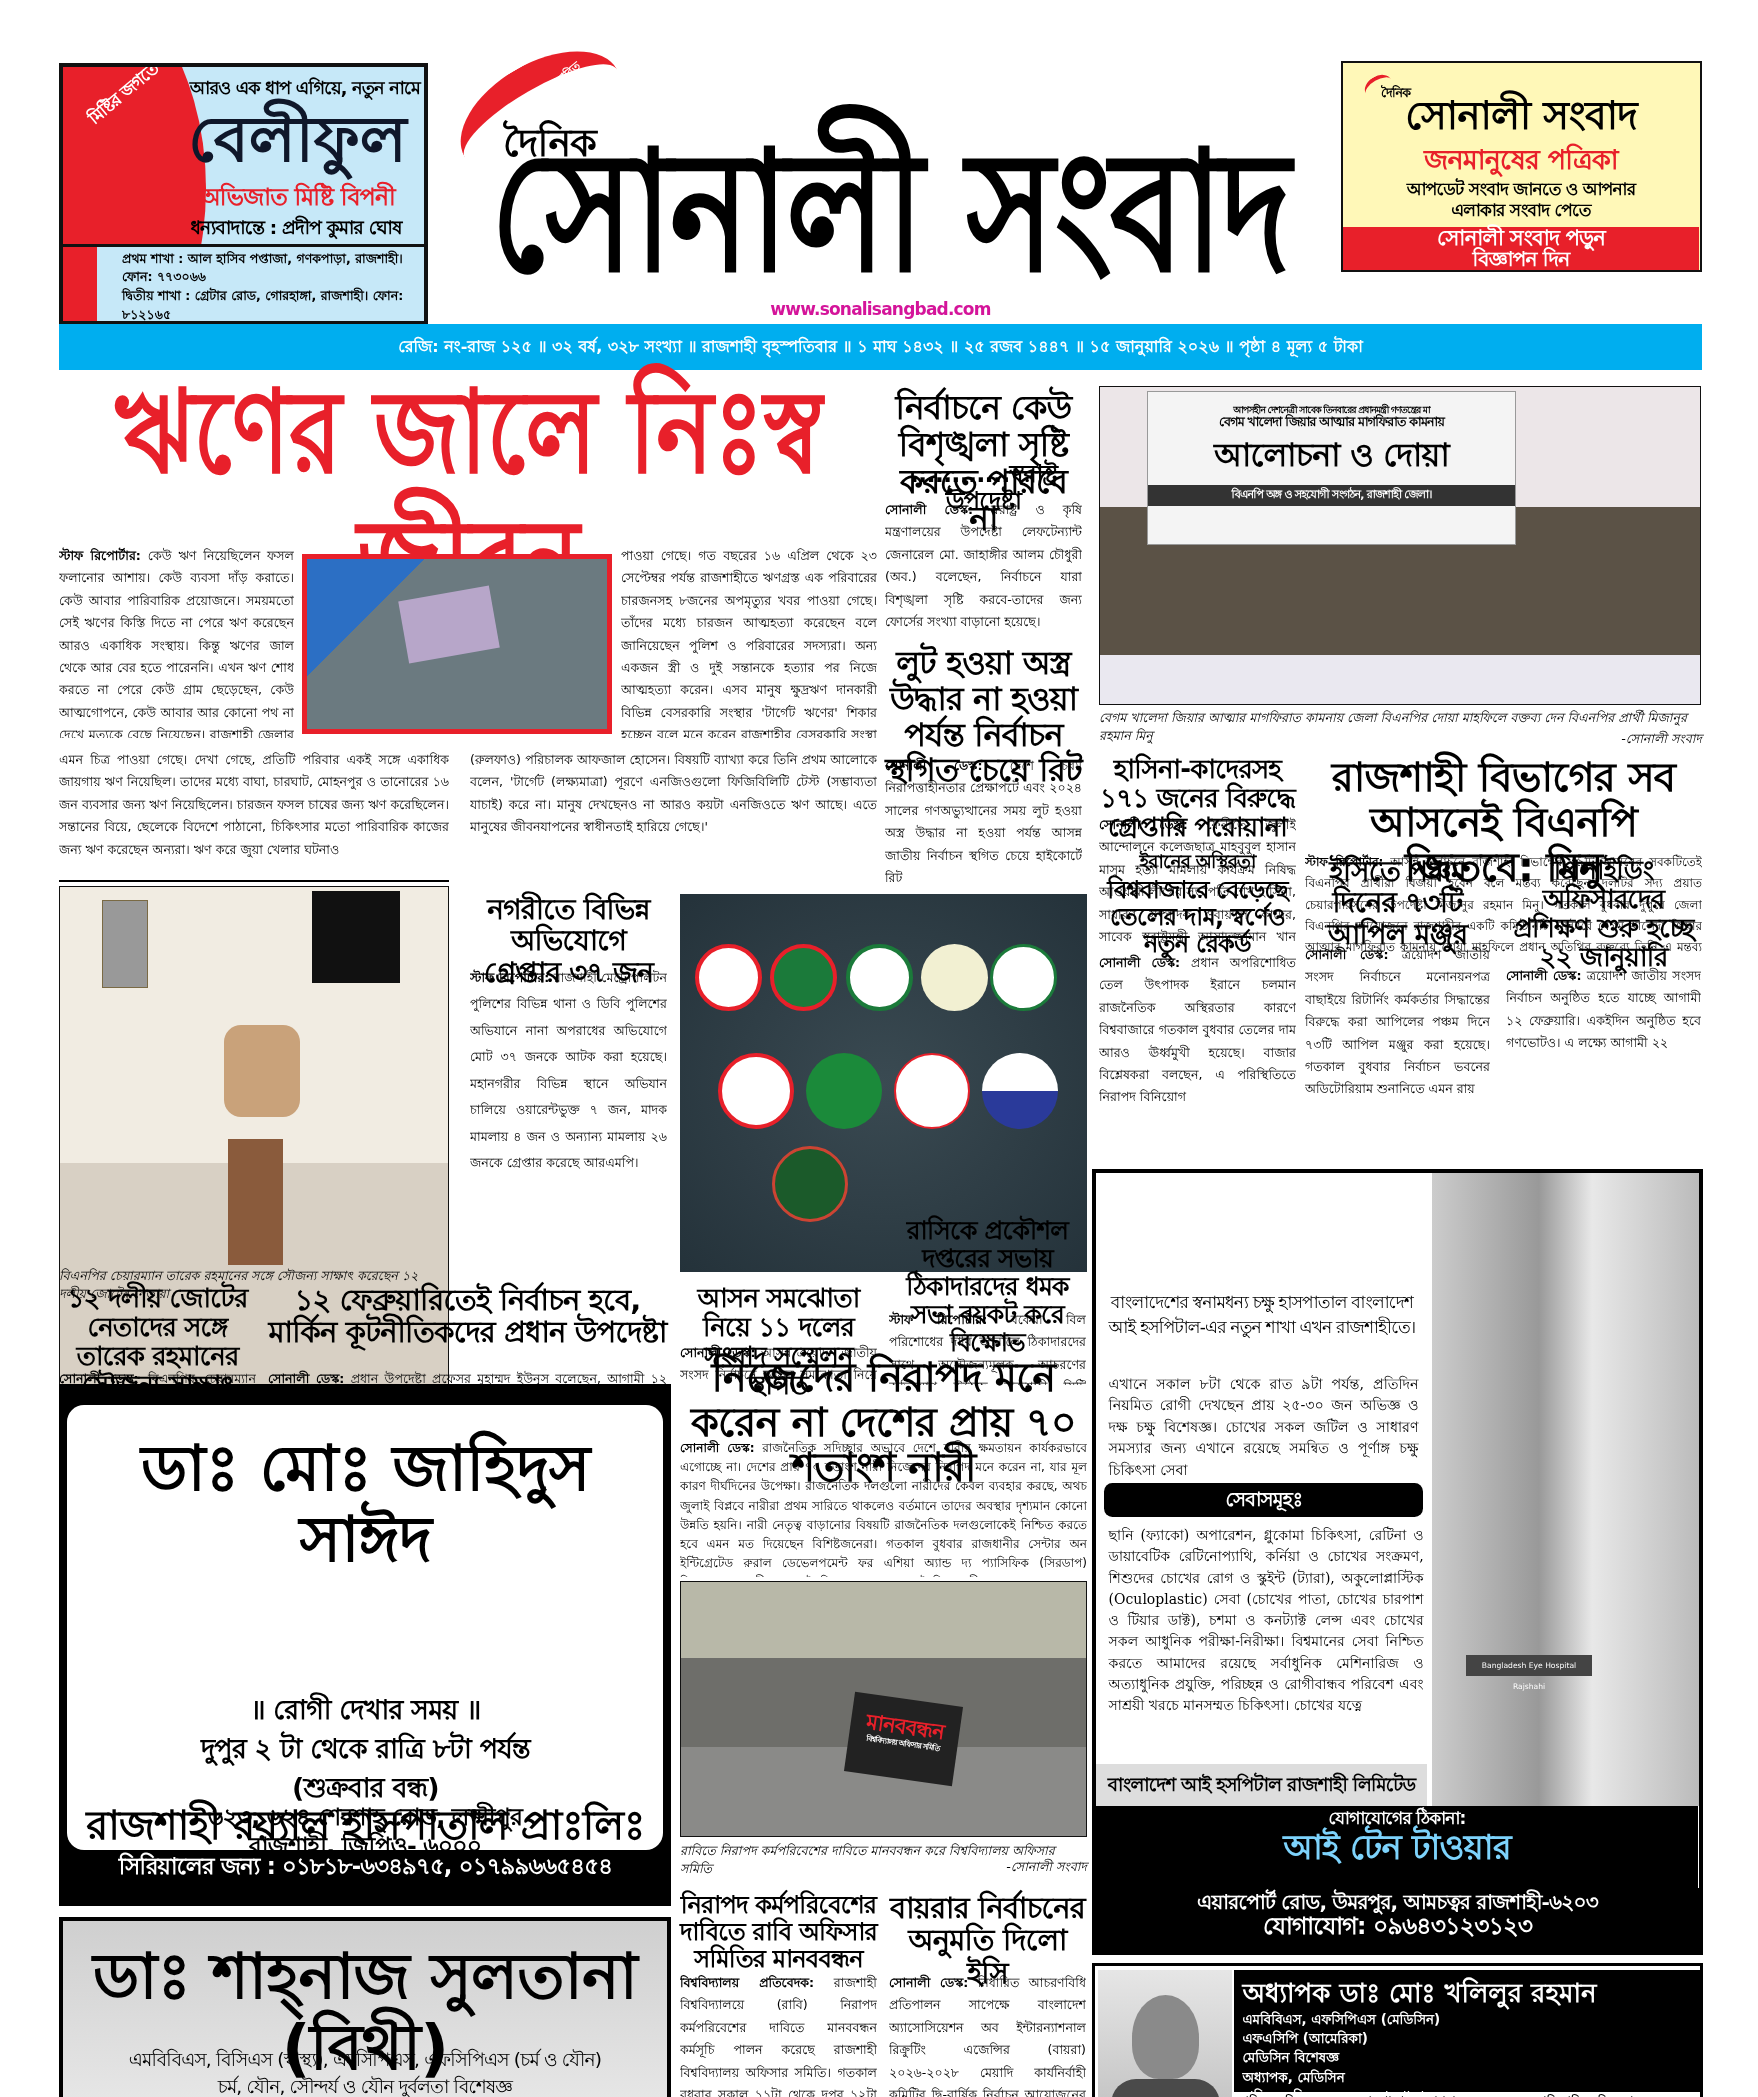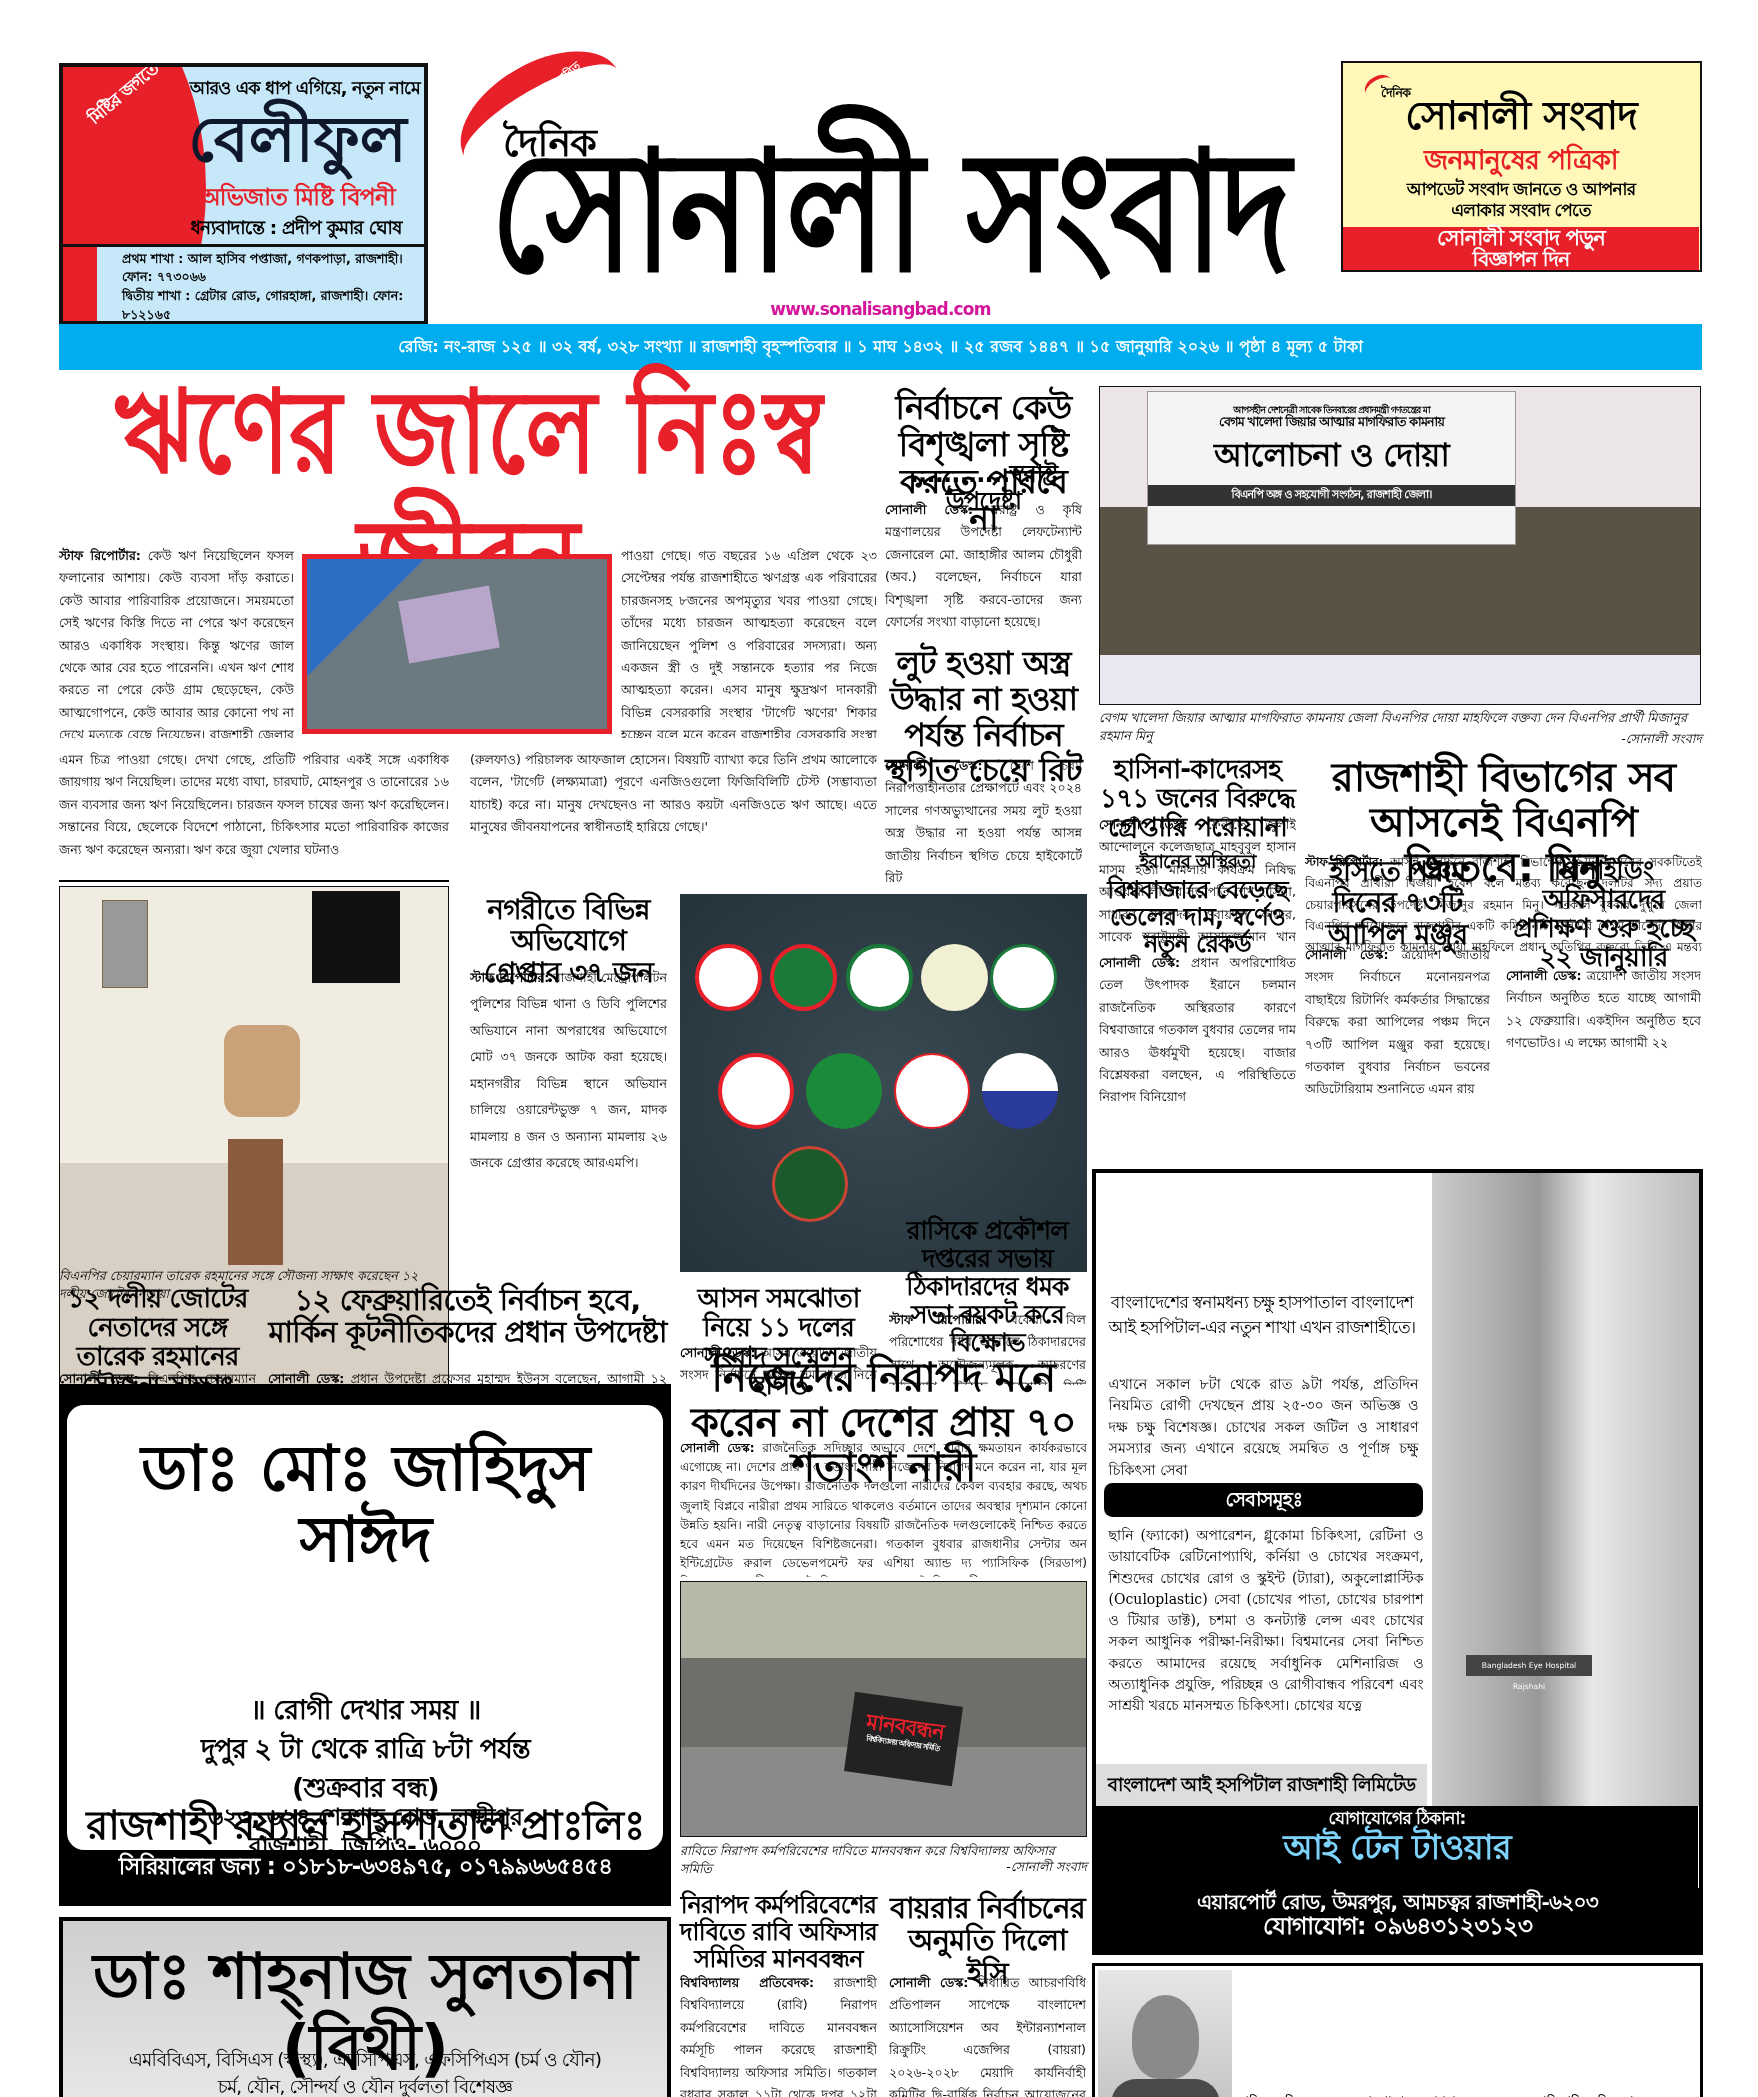--- a/index.html
+++ b/index.html
@@ -188,20 +188,28 @@
   <div class="hl" style="font-size:23.5px;color:#fff">যোগাযোগ: ০৯৬৪৩১২৩১২৩</div>
 </div>
 
 <div class="abs" style="left:1092px;top:1963px;width:611px;height:795px;border:3.4px solid #000;background:#fff"></div>
 <div id="barind-doctors">
     <div class="abs" style="left: 1096px; top: 1970px; width: 604px; height: 172px; background: rgb(255, 255, 255);">
       <div class="abs" style="left:2.1px;top:0;width:134px;height:168px;background:linear-gradient(#e6e6e6,#bdbdbd)">
         <div class="abs" style="left:34px;top:25px;width:67px;height:84px;border-radius:50% 50% 40% 40%;background:#8a8a8a"></div>
         <div class="abs" style="left:12.6px;top:109px;width:109px;height:59px;border-radius:25px 25px 0 0;background:#4a4a4a"></div>
       </div>
+      <div class="abs" style="left:138px;top:0;width:466px;height:122px;background:#000;color:#fff;padding:8.4px 8.4px">
+        <div style="font-size:26px;font-weight:bold;line-height:1.2">অধ্যাপক ডাঃ মোঃ খলিলুর রহমান</div>
+        <div style="font-size:13.4px;font-weight:bold;line-height:1.45">এমবিবিএস, এফসিপিএস (মেডিসিন)</div>
+        <div style="font-size:13.4px;font-weight:bold;line-height:1.45">এফএসিপি (আমেরিকা)</div>
+        <div style="font-size:13.4px;font-weight:bold;line-height:1.45">মেডিসিন বিশেষজ্ঞ</div>
+        <div style="font-size:13.4px;font-weight:bold;line-height:1.45">অধ্যাপক, মেডিসিন</div>
+        <div style="font-size:13.4px;font-weight:bold;line-height:1.45">বারিন্দ মেডিকেল কলেজ হাসপাতাল</div>
+      </div>
       <div style="position:absolute;left:143px;top:124px;width:457px;font-size:11.7px;font-weight:bold;line-height:1.35;letter-spacing:0.4px">বারিন্দ মেডিকেল কলেজ হাসপাতালে যোগদান করেছেন এবং প্রতি শনি, রবি, সোম, মঙ্গল, বুধ ও বৃহস্পতিবার সকাল ৯টা হতে দুপুর ২টা পর্যন্ত নিয়মিত রোগী দেখছেন</div>
     </div>
   </div>
 
 <div class="abs" style="left:59px;top:1917px;width:612px;height:839px;border:4.2px solid #000;background:linear-gradient(#cfcfcf,#fafafa 40%,#fff)">
   <div class="abs hl" style="left:0;top:21px;width:604px;font-size:63px">ডাঃ শাহ্‌নাজ সুলতানা (বিথী)</div>
   <div class="abs hl" style="left:0;top:126px;width:604px;font-size:18.5px;font-weight:normal;line-height:1.45">
     <div>এমবিবিএস, বিসিএস (স্বাস্থ্য), এমসিপিএস, এফসিপিএস (চর্ম ও যৌন)</div>
     <div>চর্ম, যৌন, সৌন্দর্য ও যৌন দুর্বলতা বিশেষজ্ঞ</div>
 

